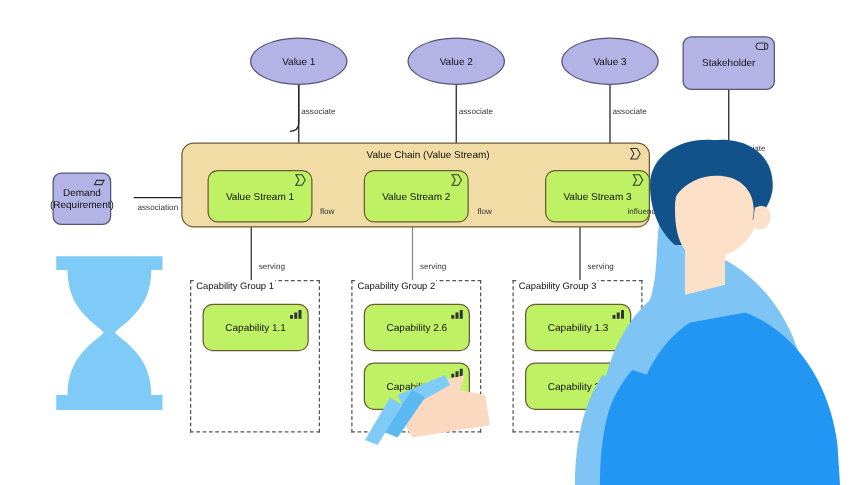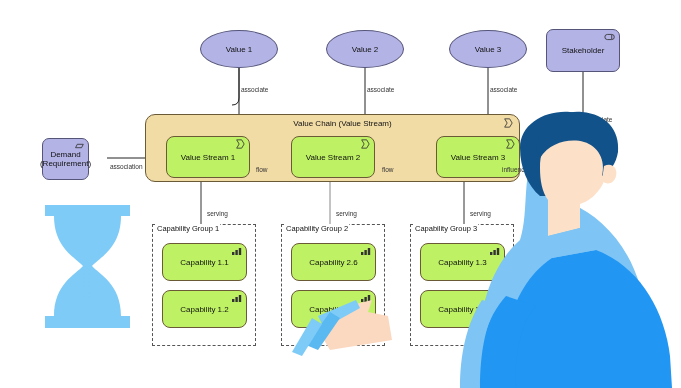--- a/index.html
+++ b/index.html
@@ -163,28 +163,20 @@
     <div class="group-label">Capability Group 1</div>
   </div>
   <div class="node yellow-box" style="left:162px;top:243px;width:85px;height:38px;">
     <span>Capability 1.1</span>
     <svg class="corner-icon" viewBox="0 0 12 10">
       <rect x="1" y="6" width="2.4" height="3" fill="#333"></rect>
       <rect x="4.4" y="4" width="2.4" height="5" fill="#333"></rect>
       <rect x="7.8" y="2" width="2.4" height="7" fill="#333"></rect>
     </svg>
   </div>
-  <div class="node yellow-box" style="left:162px;top:290px;width:85px;height:38px;">
-    <span>Capability 1.2</span>
-    <svg class="corner-icon" viewBox="0 0 12 10">
-      <rect x="1" y="6" width="2.4" height="3" fill="#333"></rect>
-      <rect x="4.4" y="4" width="2.4" height="5" fill="#333"></rect>
-      <rect x="7.8" y="2" width="2.4" height="7" fill="#333"></rect>
-    </svg>
-  </div>
 
   <div class="edge-label" style="left:336px;top:210px;">serving</div>
   <div class="node group-box" style="left:281px;top:224px;width:104px;height:122px;">
     <div class="group-label">Capability Group 2</div>
   </div>
   <div class="node yellow-box" style="left:291px;top:243px;width:85px;height:38px;">
     <span>Capability 2.6</span>
     <svg class="corner-icon" viewBox="0 0 12 10">
       <rect x="1" y="6" width="2.4" height="3" fill="#333"></rect>
       <rect x="4.4" y="4" width="2.4" height="5" fill="#333"></rect>

